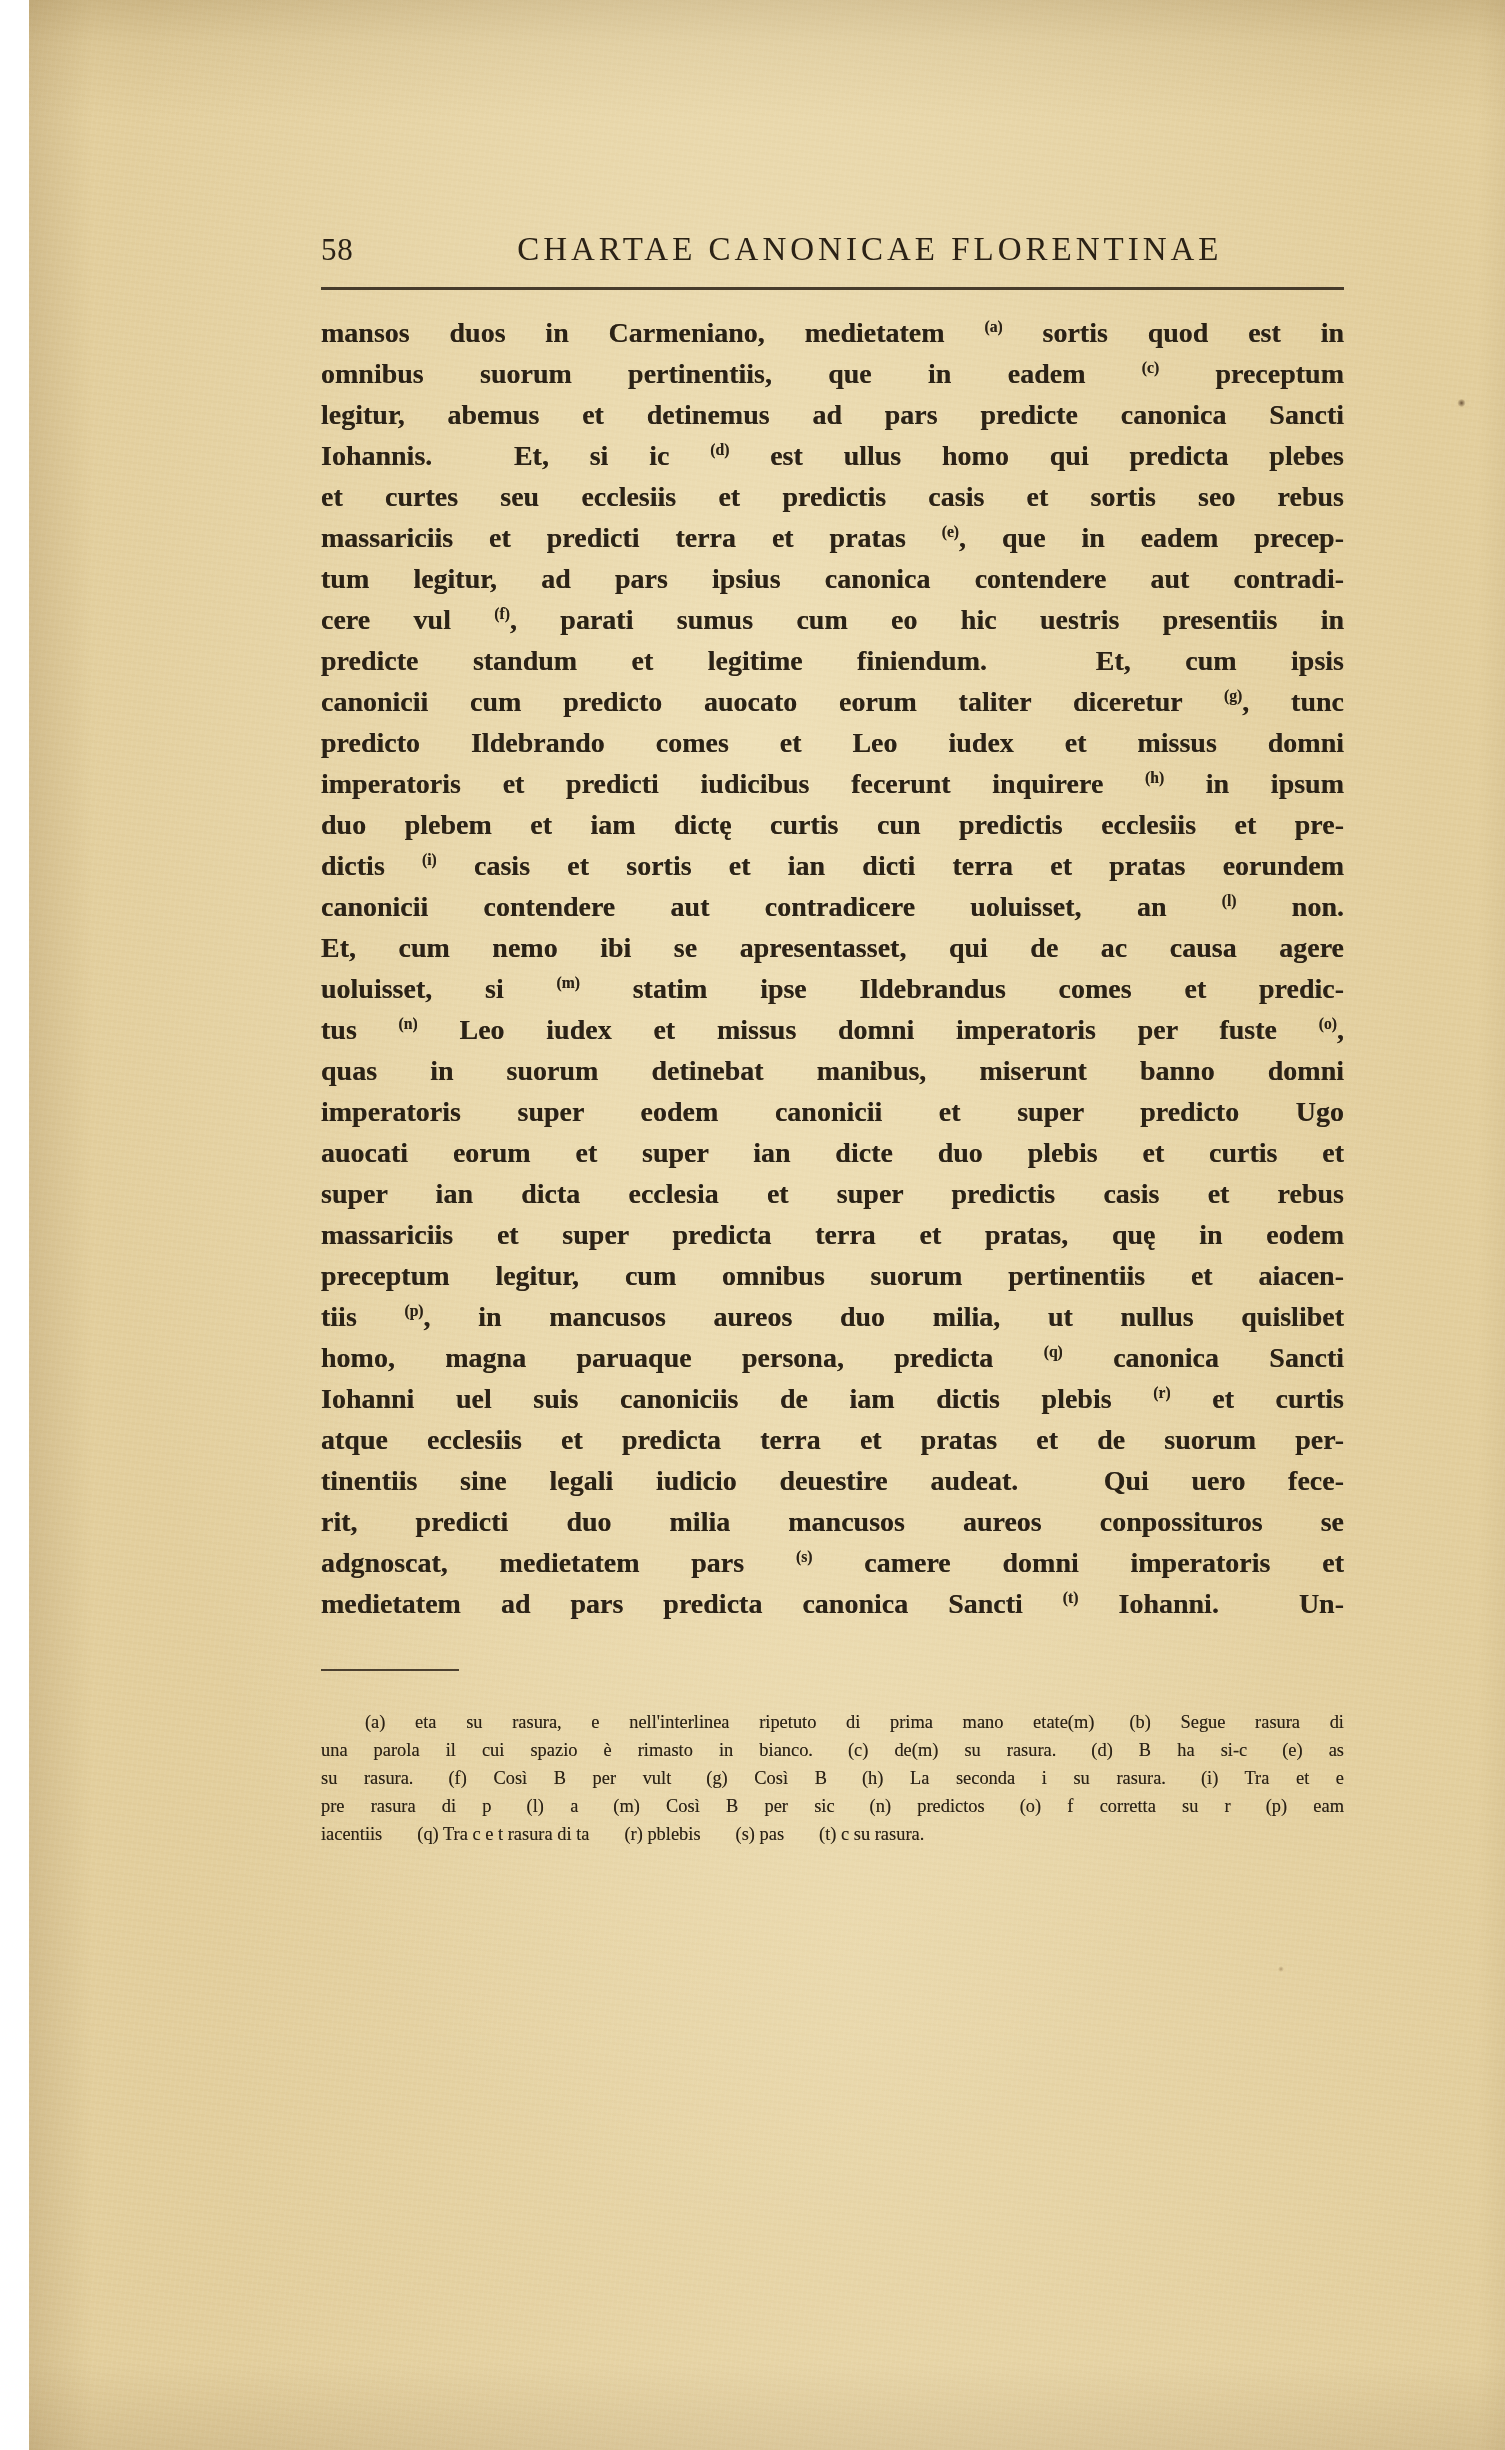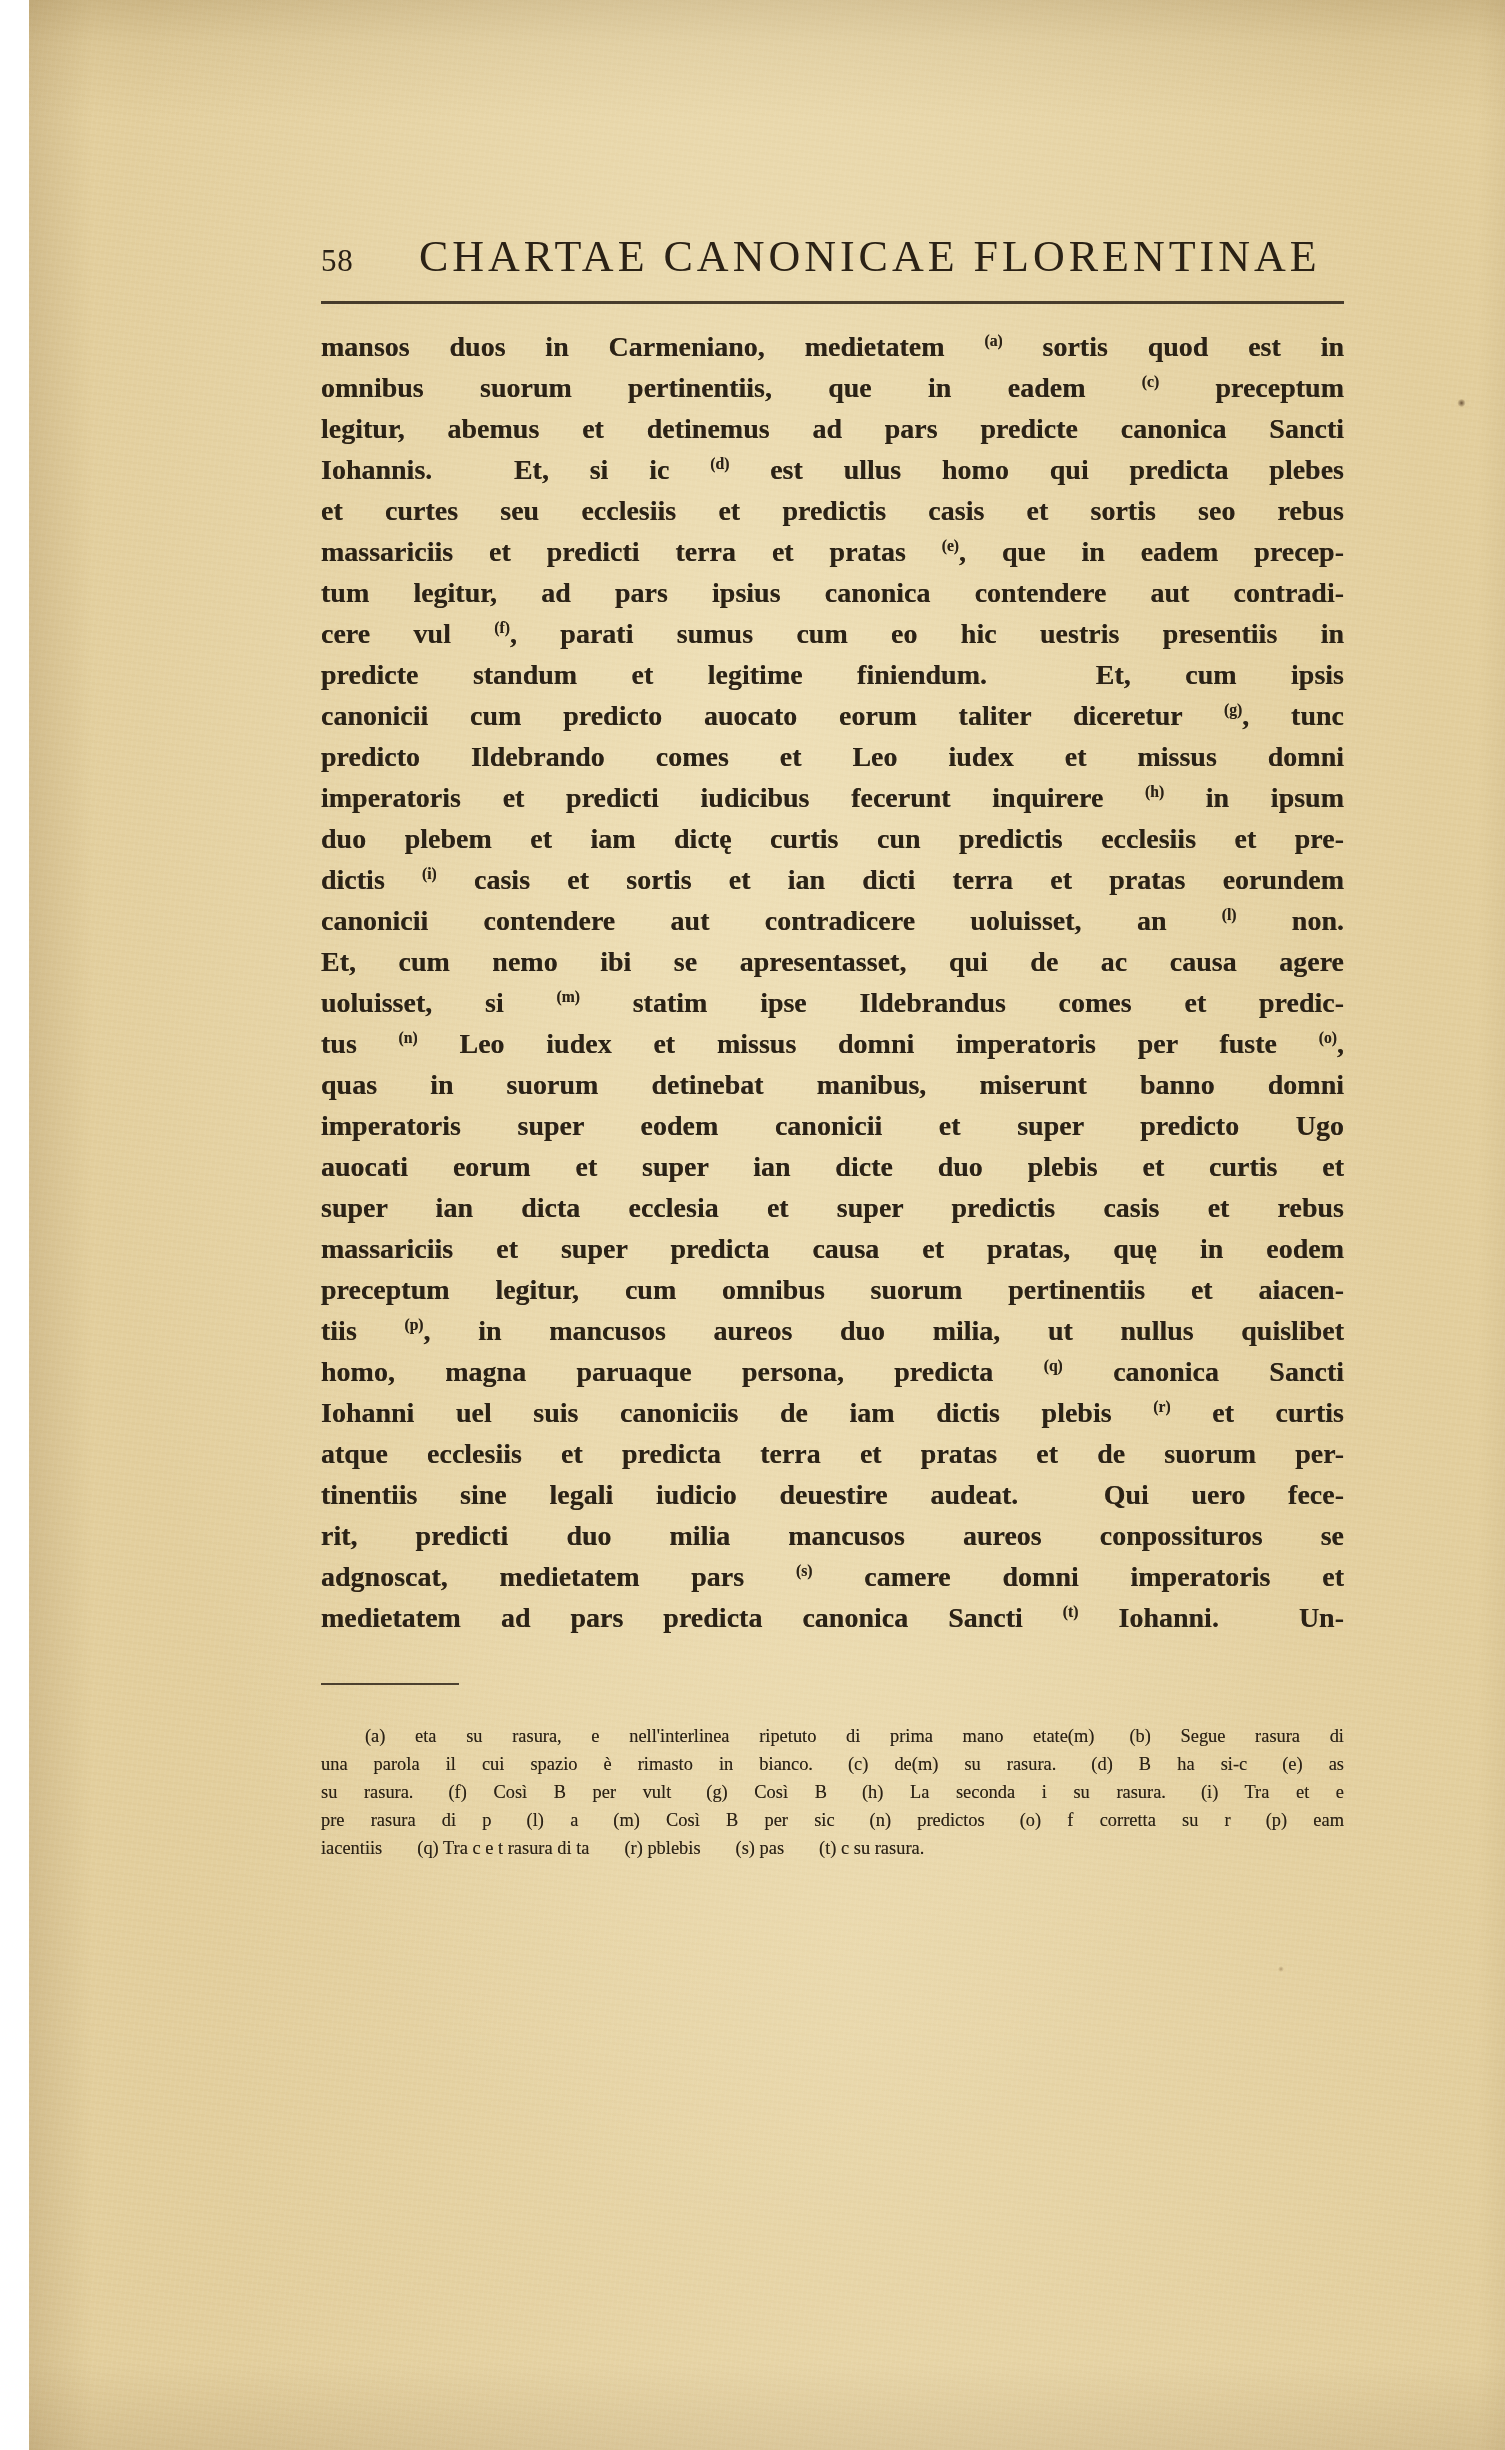--- a/index.html
+++ b/index.html
@@ -23,21 +23,21 @@
       repeating-linear-gradient(97deg, rgba(255,255,255,0.045) 0 1.6px, rgba(0,0,0,0) 1.6px 4.8px);
     color: #2b2216;
     margin-left: 29px;
   }
   .content { position: absolute; left: 292px; top: 231px; width: 1023px; }
 
   .header { display: flex; align-items: baseline; }
   .page-num { font-size: 31px; letter-spacing: 0.8px; }
   .running-title {
     flex: 1; text-align: center; padding-left: 42px;
-    font-size: 44px; letter-spacing: 4px; white-space: nowrap;
+    font-size: 33px; letter-spacing: 4px; white-space: nowrap;
   }
   .header-rule {
     margin-top: 19px; height: 0;
     border: none; border-top: 3.2px solid rgba(48,38,26,0.88);
   }
 
   .body-text { margin-top: 22.4px; font-size: 28px; line-height: 41px; }
   .body-line {
     text-align: justify; text-align-last: justify;
     white-space: pre-wrap;
@@ -101,21 +101,21 @@
         <div class="body-line">duo plebem et iam dictę curtis cun predictis ecclesiis et pre-</div>
         <div class="body-line">dictis <sup class="fn-ref">(i)</sup> casis et sortis et ian dicti terra et pratas eorundem</div>
         <div class="body-line">canonicii contendere aut contradicere uoluisset, an <sup class="fn-ref">(l)</sup> non.</div>
         <div class="body-line">Et, cum nemo ibi se apresentasset, qui de ac causa agere</div>
         <div class="body-line">uoluisset, si <sup class="fn-ref">(m)</sup> statim ipse Ildebrandus comes et predic-</div>
         <div class="body-line">tus <sup class="fn-ref">(n)</sup> Leo iudex et missus domni imperatoris per fuste <sup class="fn-ref">(o)</sup>,</div>
         <div class="body-line">quas in suorum detinebat manibus, miserunt banno domni</div>
         <div class="body-line">imperatoris super eodem canonicii et super predicto Ugo</div>
         <div class="body-line">auocati eorum et super ian dicte duo plebis et curtis et</div>
         <div class="body-line">super ian dicta ecclesia et super predictis casis et rebus</div>
-        <div class="body-line">massariciis et super predicta causa et pratas, quę in eodem</div>
+        <div class="body-line">massariciis et super predicta terra et pratas, quę in eodem</div>
         <div class="body-line">preceptum legitur, cum omnibus suorum pertinentiis et aiacen-</div>
         <div class="body-line">tiis <sup class="fn-ref">(p)</sup>, in mancusos aureos duo milia, ut nullus quislibet</div>
         <div class="body-line">homo, magna paruaque persona, predicta <sup class="fn-ref">(q)</sup> canonica Sancti</div>
         <div class="body-line">Iohanni uel suis canoniciis de iam dictis plebis <sup class="fn-ref">(r)</sup> et curtis</div>
         <div class="body-line">atque ecclesiis et predicta terra et pratas et de suorum per-</div>
         <div class="body-line">tinentiis sine legali iudicio deuestire audeat.  Qui uero fece-</div>
         <div class="body-line">rit, predicti duo milia mancusos aureos conpossituros se</div>
         <div class="body-line">adgnoscat, medietatem pars <sup class="fn-ref">(s)</sup> camere domni imperatoris et</div>
         <div class="body-line">medietatem ad pars predicta canonica Sancti <sup class="fn-ref">(t)</sup> Iohanni.  Un-</div>
       </div>

